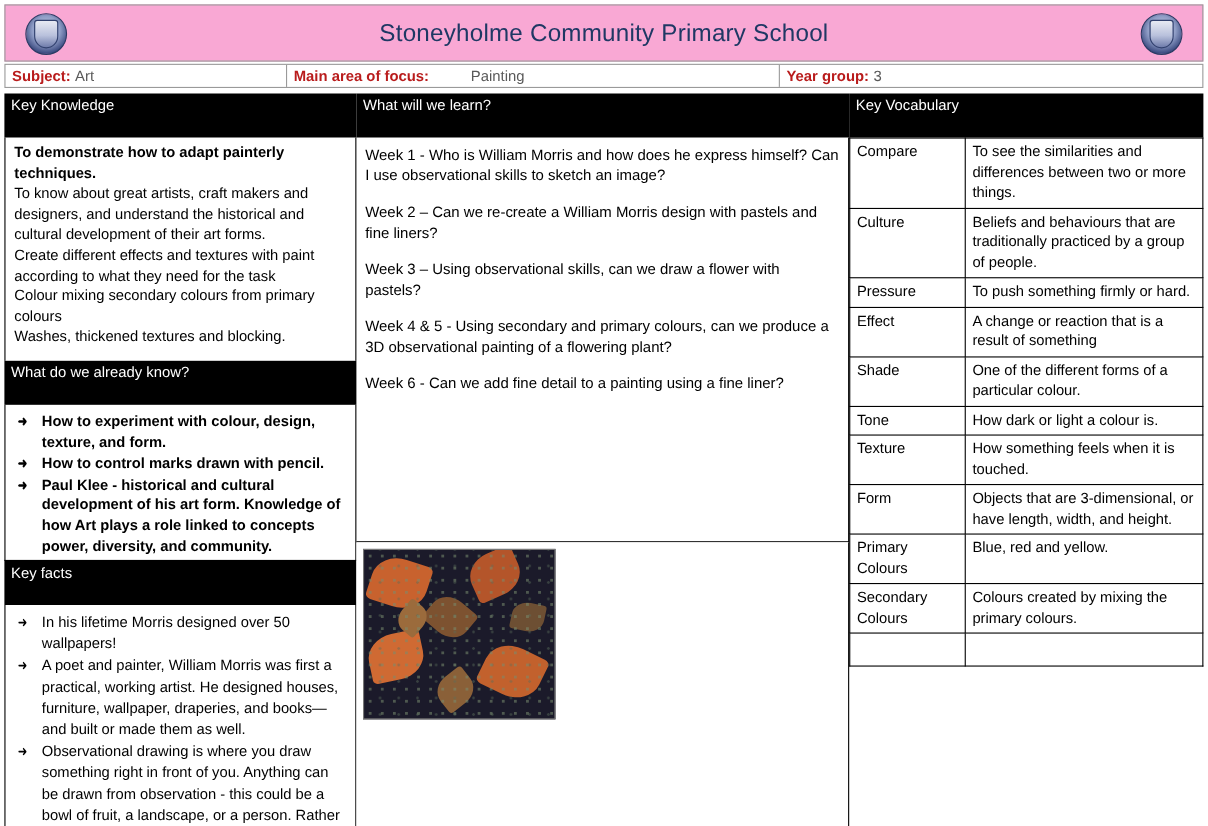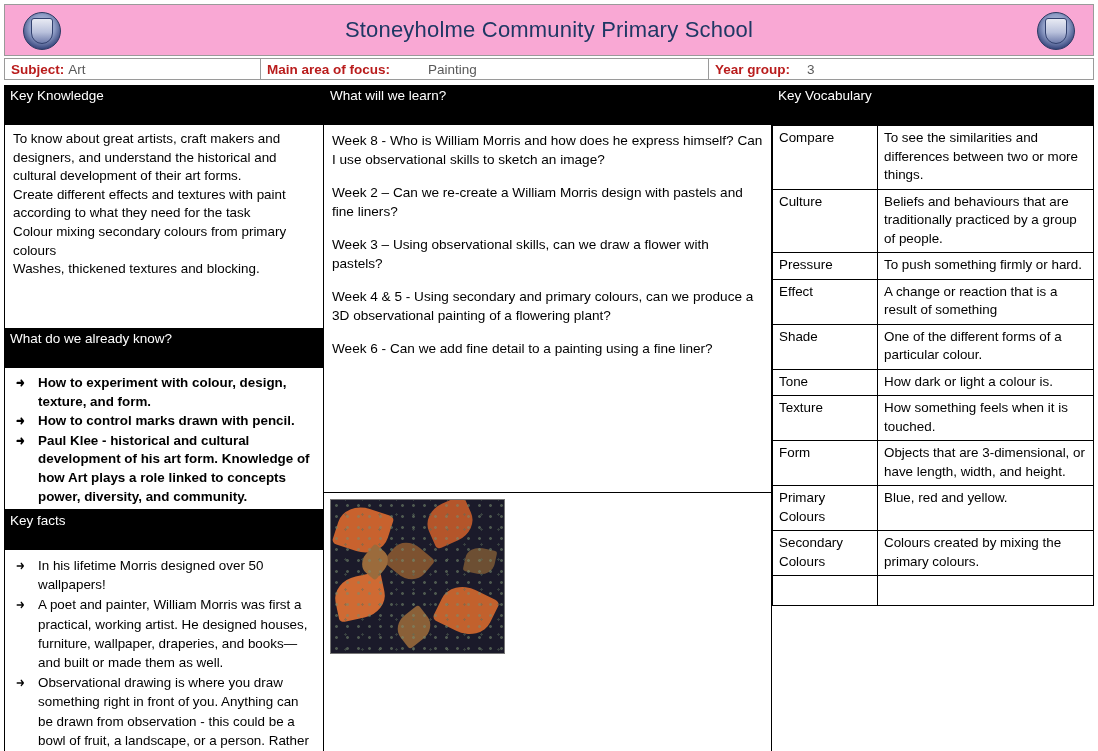--- a/index.html
+++ b/index.html
@@ -62,21 +62,21 @@
   }
   .subheader .cell {
     display: flex;
     align-items: center;
     padding: 0 6px;
     border-right: 1px solid #9a9a9a;
     color: #595959;
     white-space: nowrap;
     overflow: hidden;
   }
-  .subheader .cell:last-child { border-right: none; gap: 13px; }
+  .subheader .cell:last-child { border-right: none; }
   .subheader .cell b { color: #b91c1c; font-weight: bold; margin-right: 4px; }
   .sh-subject { width: 256px; }
   .sh-focus { width: 448px; gap: 34px; }
   .sh-year { flex: 1; }
 
   
   .main {
     position: relative;
     margin: 5px 4px 0 4px;
     height: 668px;
@@ -229,20 +229,21 @@
       <span>3</span>
     </div>
   </div>
 
   <div class="main">
 
     <div class="col-left">
 
       <div class="bar">Key Knowledge</div>
       <div class="kk-body">
+        <p class="strong">To demonstrate how to adapt painterly techniques.</p>
         <p>To know about great artists, craft makers and designers, and understand the historical and cultural development of their art forms.</p>
         <p>Create different effects and textures with paint according to what they need for the task</p>
         <p>Colour mixing secondary colours from primary colours</p>
         <p>Washes, thickened textures and blocking.</p>
       </div>
 
       <div class="bar">What do we already know?</div>
       <div class="already-body">
         <ul class="arrows">
           <li>How to experiment with colour, design, texture, and form.</li>
@@ -258,21 +259,21 @@
           <li>A poet and painter, William Morris was first a practical, working artist. He designed houses, furniture, wallpaper, draperies, and books—and built or made them as well.</li>
           <li>Observational drawing is where you draw something right in front of you. Anything can be drawn from observation - this could be a bowl of fruit, a landscape, or a person. Rather than drawing from memory or what's in your head, you draw what you see.</li>
         </ul>
       </div>
 
     </div>
 
     <div class="col-mid">
       <div class="bar">What will we learn?</div>
       <div class="mid-body">
-        <p>Week 8 - Who is William Morris and how does he express himself? Can I use observational skills to sketch an image?</p>
+        <p>Week 1 - Who is William Morris and how does he express himself? Can I use observational skills to sketch an image?</p>
         <p>Week 2 – Can we re-create a William Morris design with pastels and fine liners?</p>
         <p>Week 3 – Using observational skills, can we draw a flower with pastels?</p>
         <p>Week 4 &amp; 5 - Using secondary and primary colours, can we produce a 3D observational painting of a flowering plant?</p>
         <p>Week 6 - Can we add fine detail to a painting using a fine liner?</p>
       </div>
       <div class="mid-image-area">
         <div class="morris-img">
           <div class="leaf" style="width:52px;height:44px;left:6px;top:8px;background:#c8622e;transform:rotate(18deg);"></div>
           <div class="leaf" style="width:46px;height:40px;left:96px;top:2px;background:#b4552a;transform:rotate(-24deg);"></div>
           <div class="leaf" style="width:40px;height:34px;left:58px;top:44px;background:#7d5230;transform:rotate(40deg);"></div>

